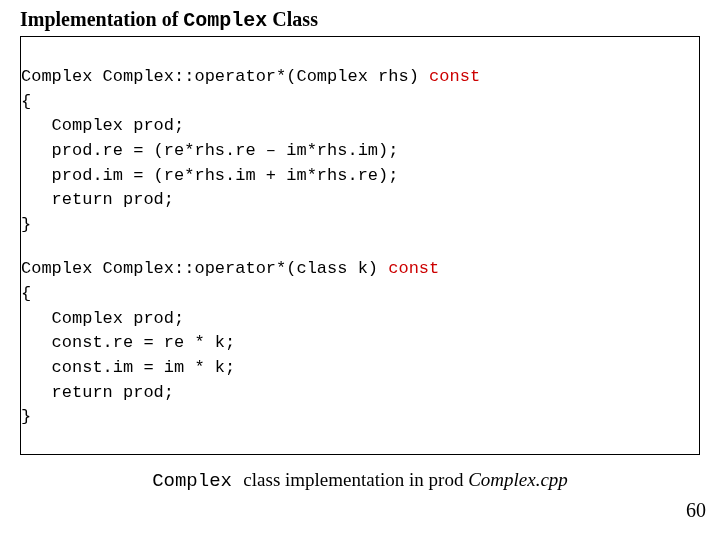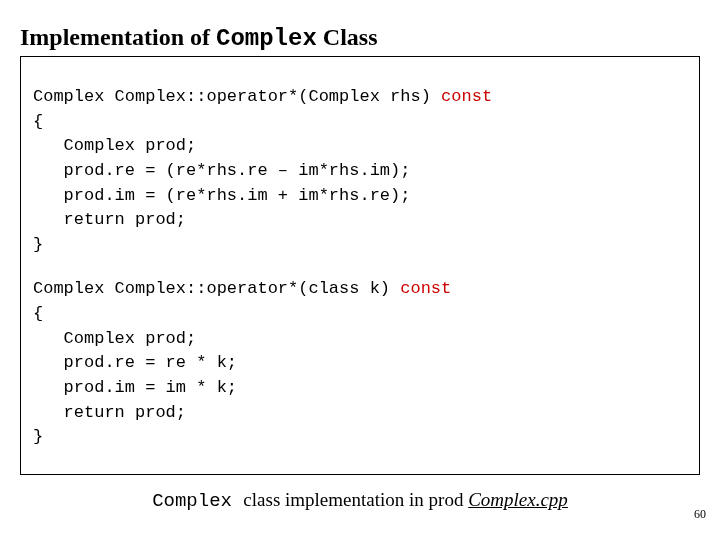--- a/index.html
+++ b/index.html
@@ -7,71 +7,71 @@
       margin: 0;
       padding: 0;
       width: 720px;
       height: 540px;
       background: #fff;
       font-family: "Times New Roman", Times, serif;
       color: #000;
       position: relative;
     }
     .title {
-      padding: 24px 20px 4px 20px;
-      font-size: 24px;
+      padding: 8px 20px 4px 20px;
+      font-size: 20px;
       font-weight: bold;
     }
     .title .mono {
       font-family: "Courier New", Courier, monospace;
     }
     .code-frame {
       border: 1px solid #000;
       margin: 0 20px;
-      padding: 28px 12px 24px 12px;
+      padding: 28px 12px 24px 0;
       font-family: "Courier New", Courier, monospace;
       font-size: 17px;
       line-height: 1.45;
       white-space: pre;
     }
     .code-frame .kw { color: #cc0000; }
     .caption {
       text-align: center;
       padding-top: 14px;
       font-size: 19px;
     }
     .caption .mono { font-family: "Courier New", Courier, monospace; }
-    .caption .fname { font-style: italic; text-decoration: underline; }
+    .caption .fname { font-style: italic; }
     .pagenum {
       position: absolute;
       right: 14px;
       bottom: 18px;
-      font-size: 12px;
+      font-size: 20px;
       font-family: "Times New Roman", Times, serif;
     }
     .code-block { margin-bottom: 20px; }
   </style>
 </head>
 <body>
 
 <div class="title">
   <span>Implementation of </span><span class="mono">Complex</span><span> Class</span>
 </div>
 
 <div class="code-frame"><div class="code-block"><span>Complex Complex::operator*(Complex rhs) </span><span class="kw">const</span>
 <span>{</span>
 <span>   Complex prod;</span>
 <span>   prod.re = (re*rhs.re – im*rhs.im);</span>
 <span>   prod.im = (re*rhs.im + im*rhs.re);</span>
 <span>   return prod;</span>
 <span>}</span></div><div class="code-block" style="margin-bottom:0;"><span>Complex Complex::operator*(class k) </span><span class="kw">const</span>
 <span>{</span>
 <span>   Complex prod;</span>
-<span>   prod.re = re * k;</span>
-<span>   prod.im = im * k;</span>
+<span>   const.re = re * k;</span>
+<span>   const.im = im * k;</span>
 <span>   return prod;</span>
 <span>}</span></div></div>
 
 <div class="caption">
   <span class="mono">Complex </span><span>class implementation in prod </span><span class="fname">Complex.cpp</span>
 </div>
 
 <div class="pagenum">60</div>
 
 </body></html>

